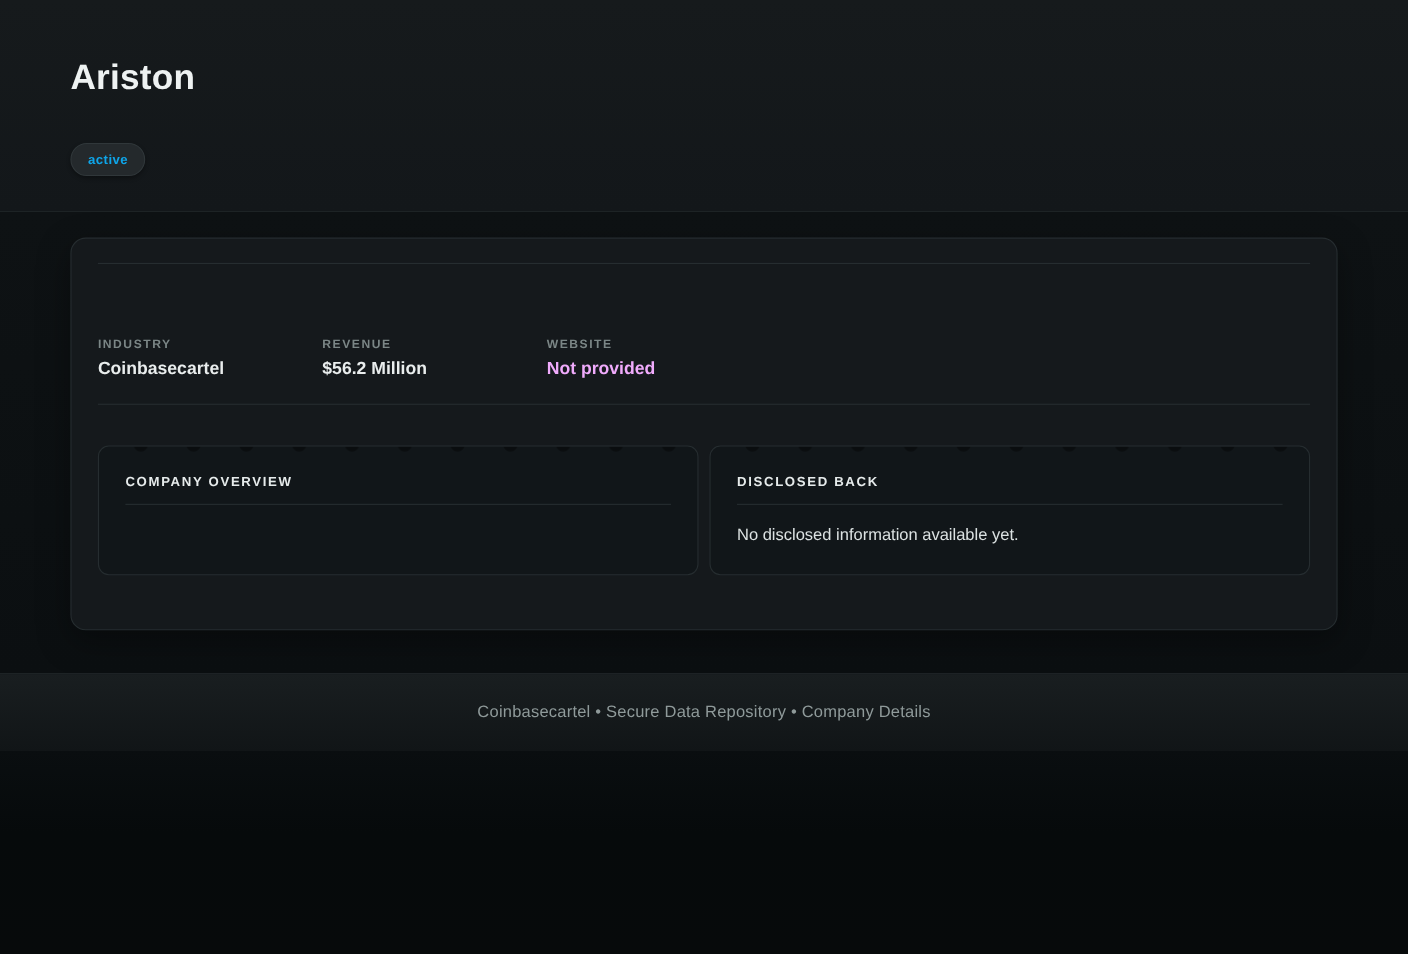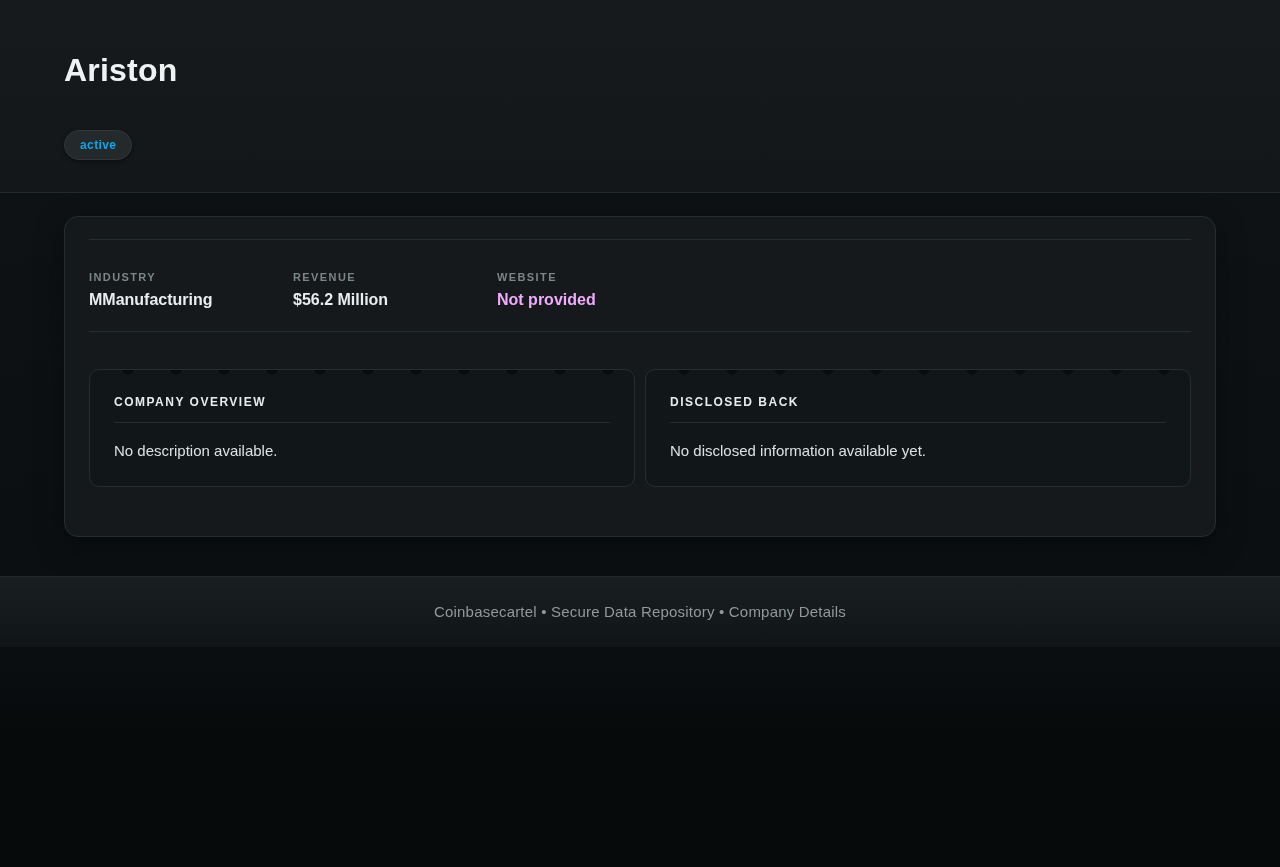--- a/index.html
+++ b/index.html
@@ -80,20 +80,21 @@
     border-top: 1px solid #262d30;
     border-bottom: 1px solid #262d30;
     padding: 30px 0 22px;
   }
   .stat-label {
     font-size: 11px;
     font-weight: bold;
     letter-spacing: 1.4px;
     color: #7b8686;
     line-height: 14px;
+    margin-top: 36px;
   }
   .stat-value {
     margin-top: 6px;
     font-size: 16px;
     font-weight: bold;
     color: #e9eded;
     line-height: 19px;
   }
   .stat-value.muted { color: #f0abfc; }
 
@@ -155,36 +156,35 @@
   </div>
   <span class="status-badge">active</span>
 </header>
 
 <main class="content">
   <section class="card">
 
     <div class="stats">
       <div class="stat">
         <div class="stat-label">INDUSTRY</div>
-        <div class="stat-value">MManufacturing</div>
+        <div class="stat-value">Coinbasecartel</div>
       </div>
       <div class="stat">
         <div class="stat-label">REVENUE</div>
         <div class="stat-value">$56.2 Million</div>
       </div>
       <div class="stat">
         <div class="stat-label">WEBSITE</div>
         <div class="stat-value muted">Not provided</div>
       </div>
     </div>
 
     <div class="panels">
       <div class="panel">
         <h3 class="panel-title">COMPANY OVERVIEW</h3>
-        <p class="panel-body">No description available.</p>
       </div>
       <div class="panel">
         <h3 class="panel-title">DISCLOSED BACK</h3>
         <p class="panel-body">No disclosed information available yet.</p>
       </div>
     </div>
 
   </section>
 </main>
 

